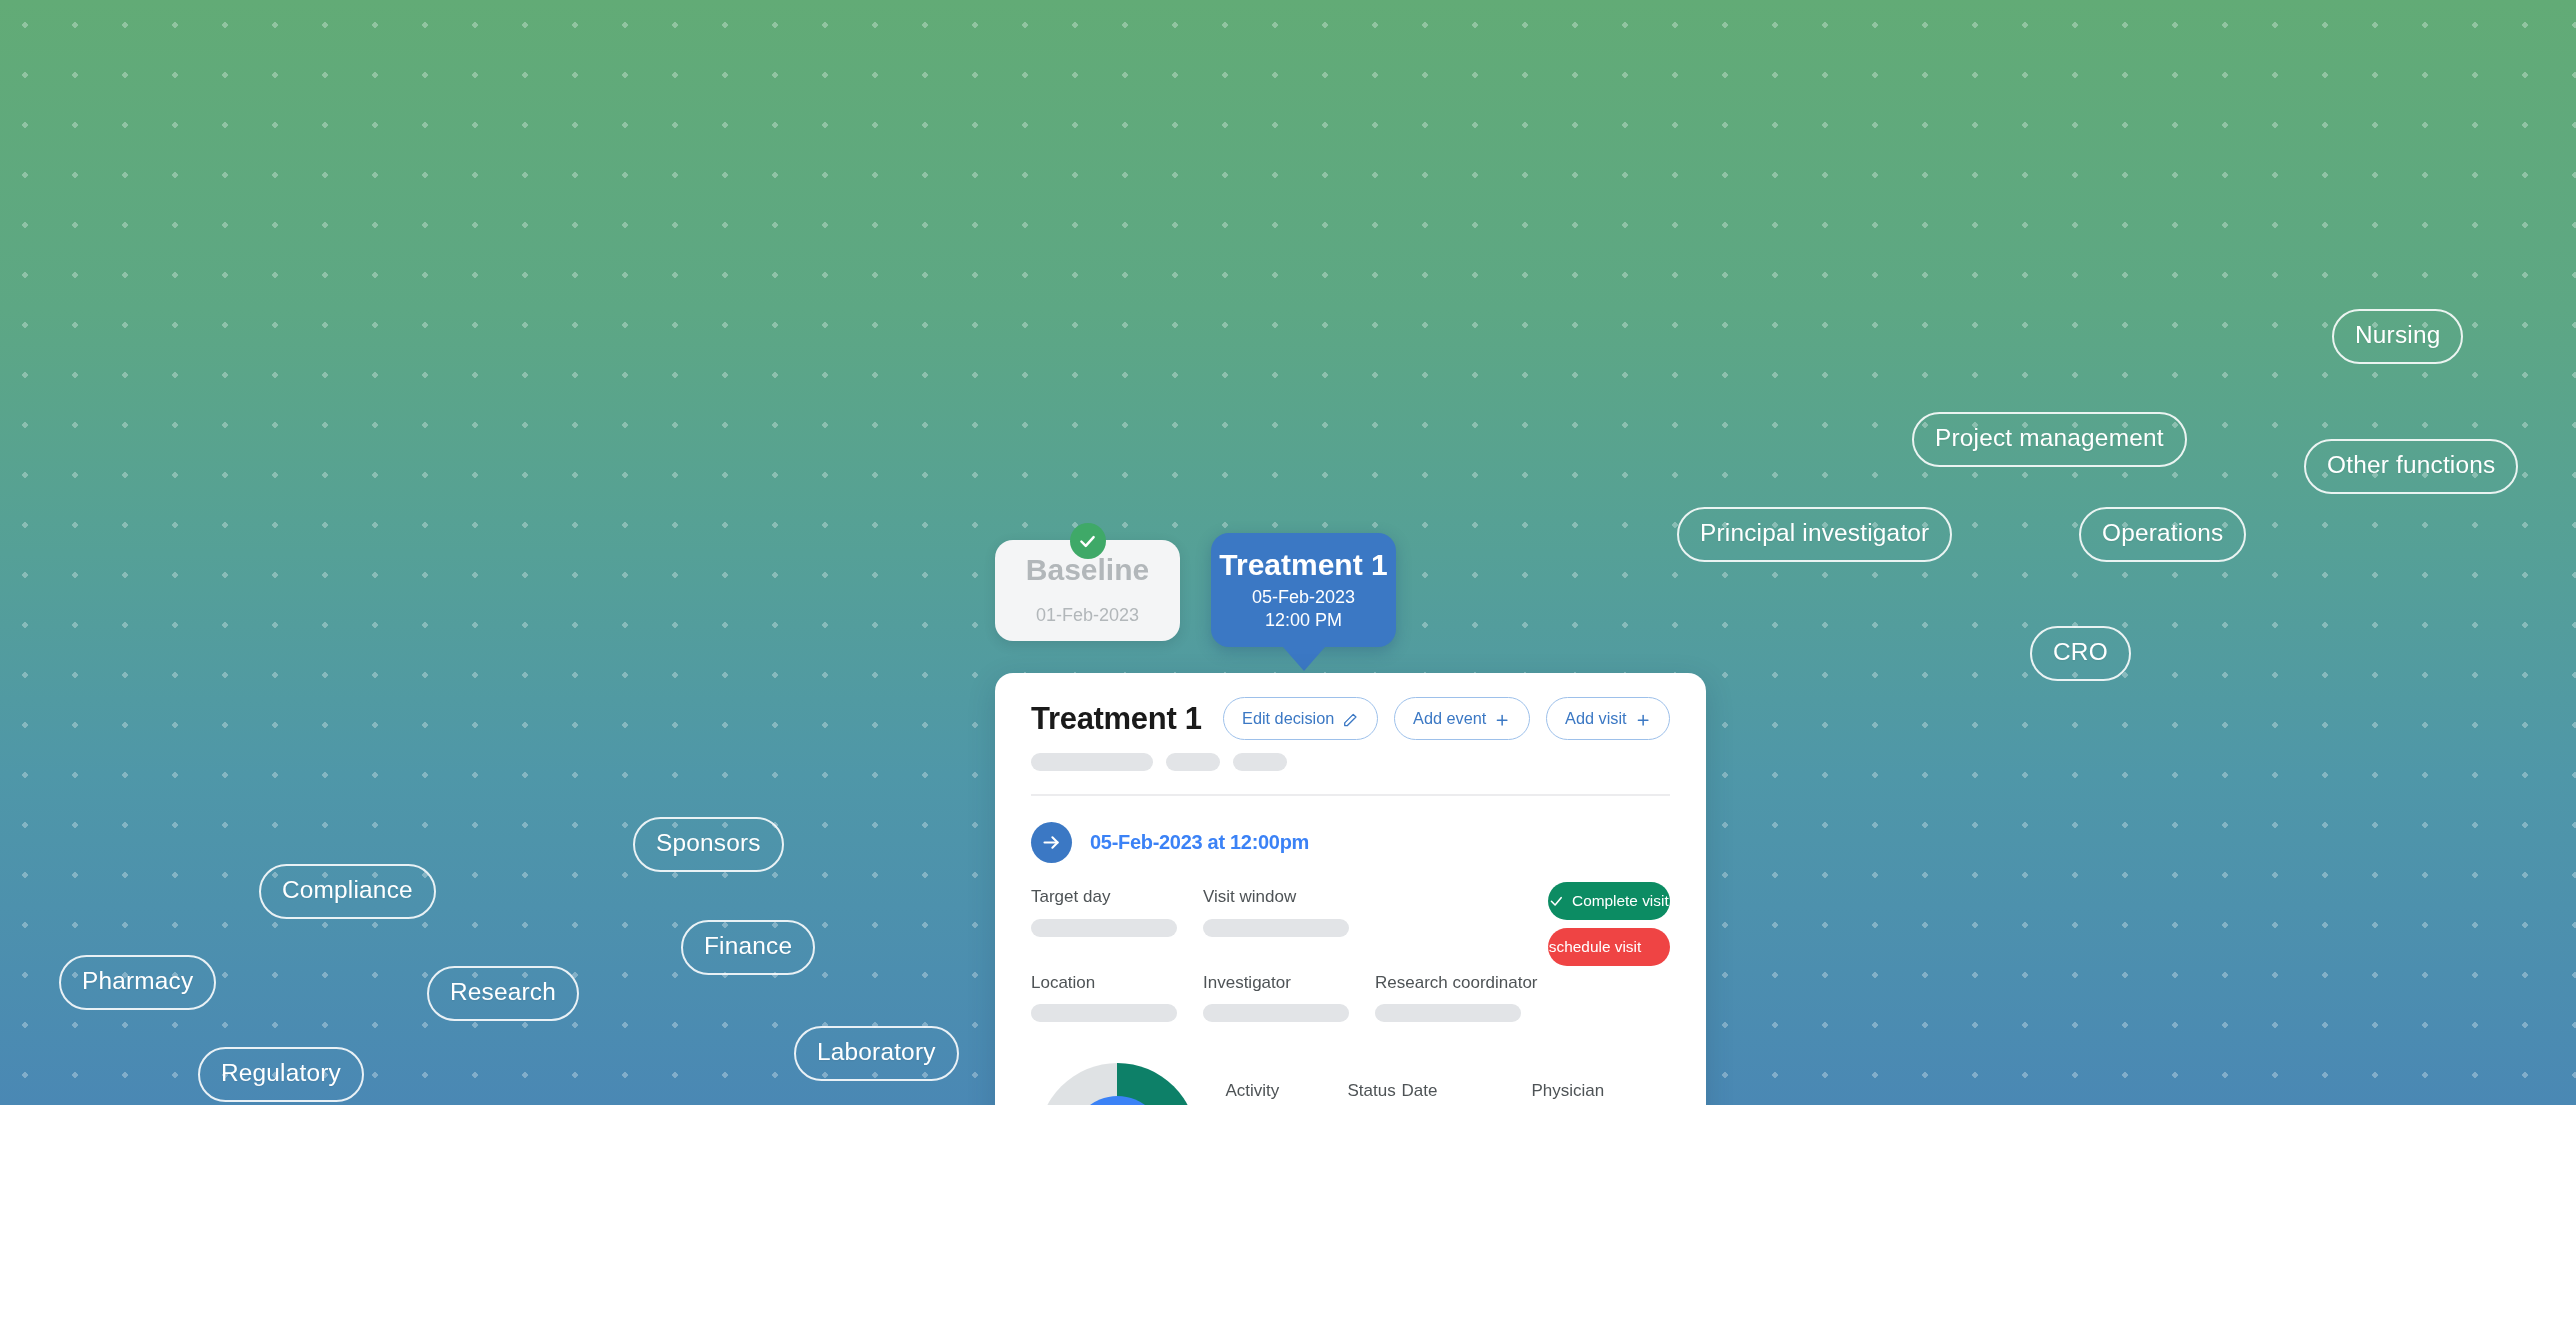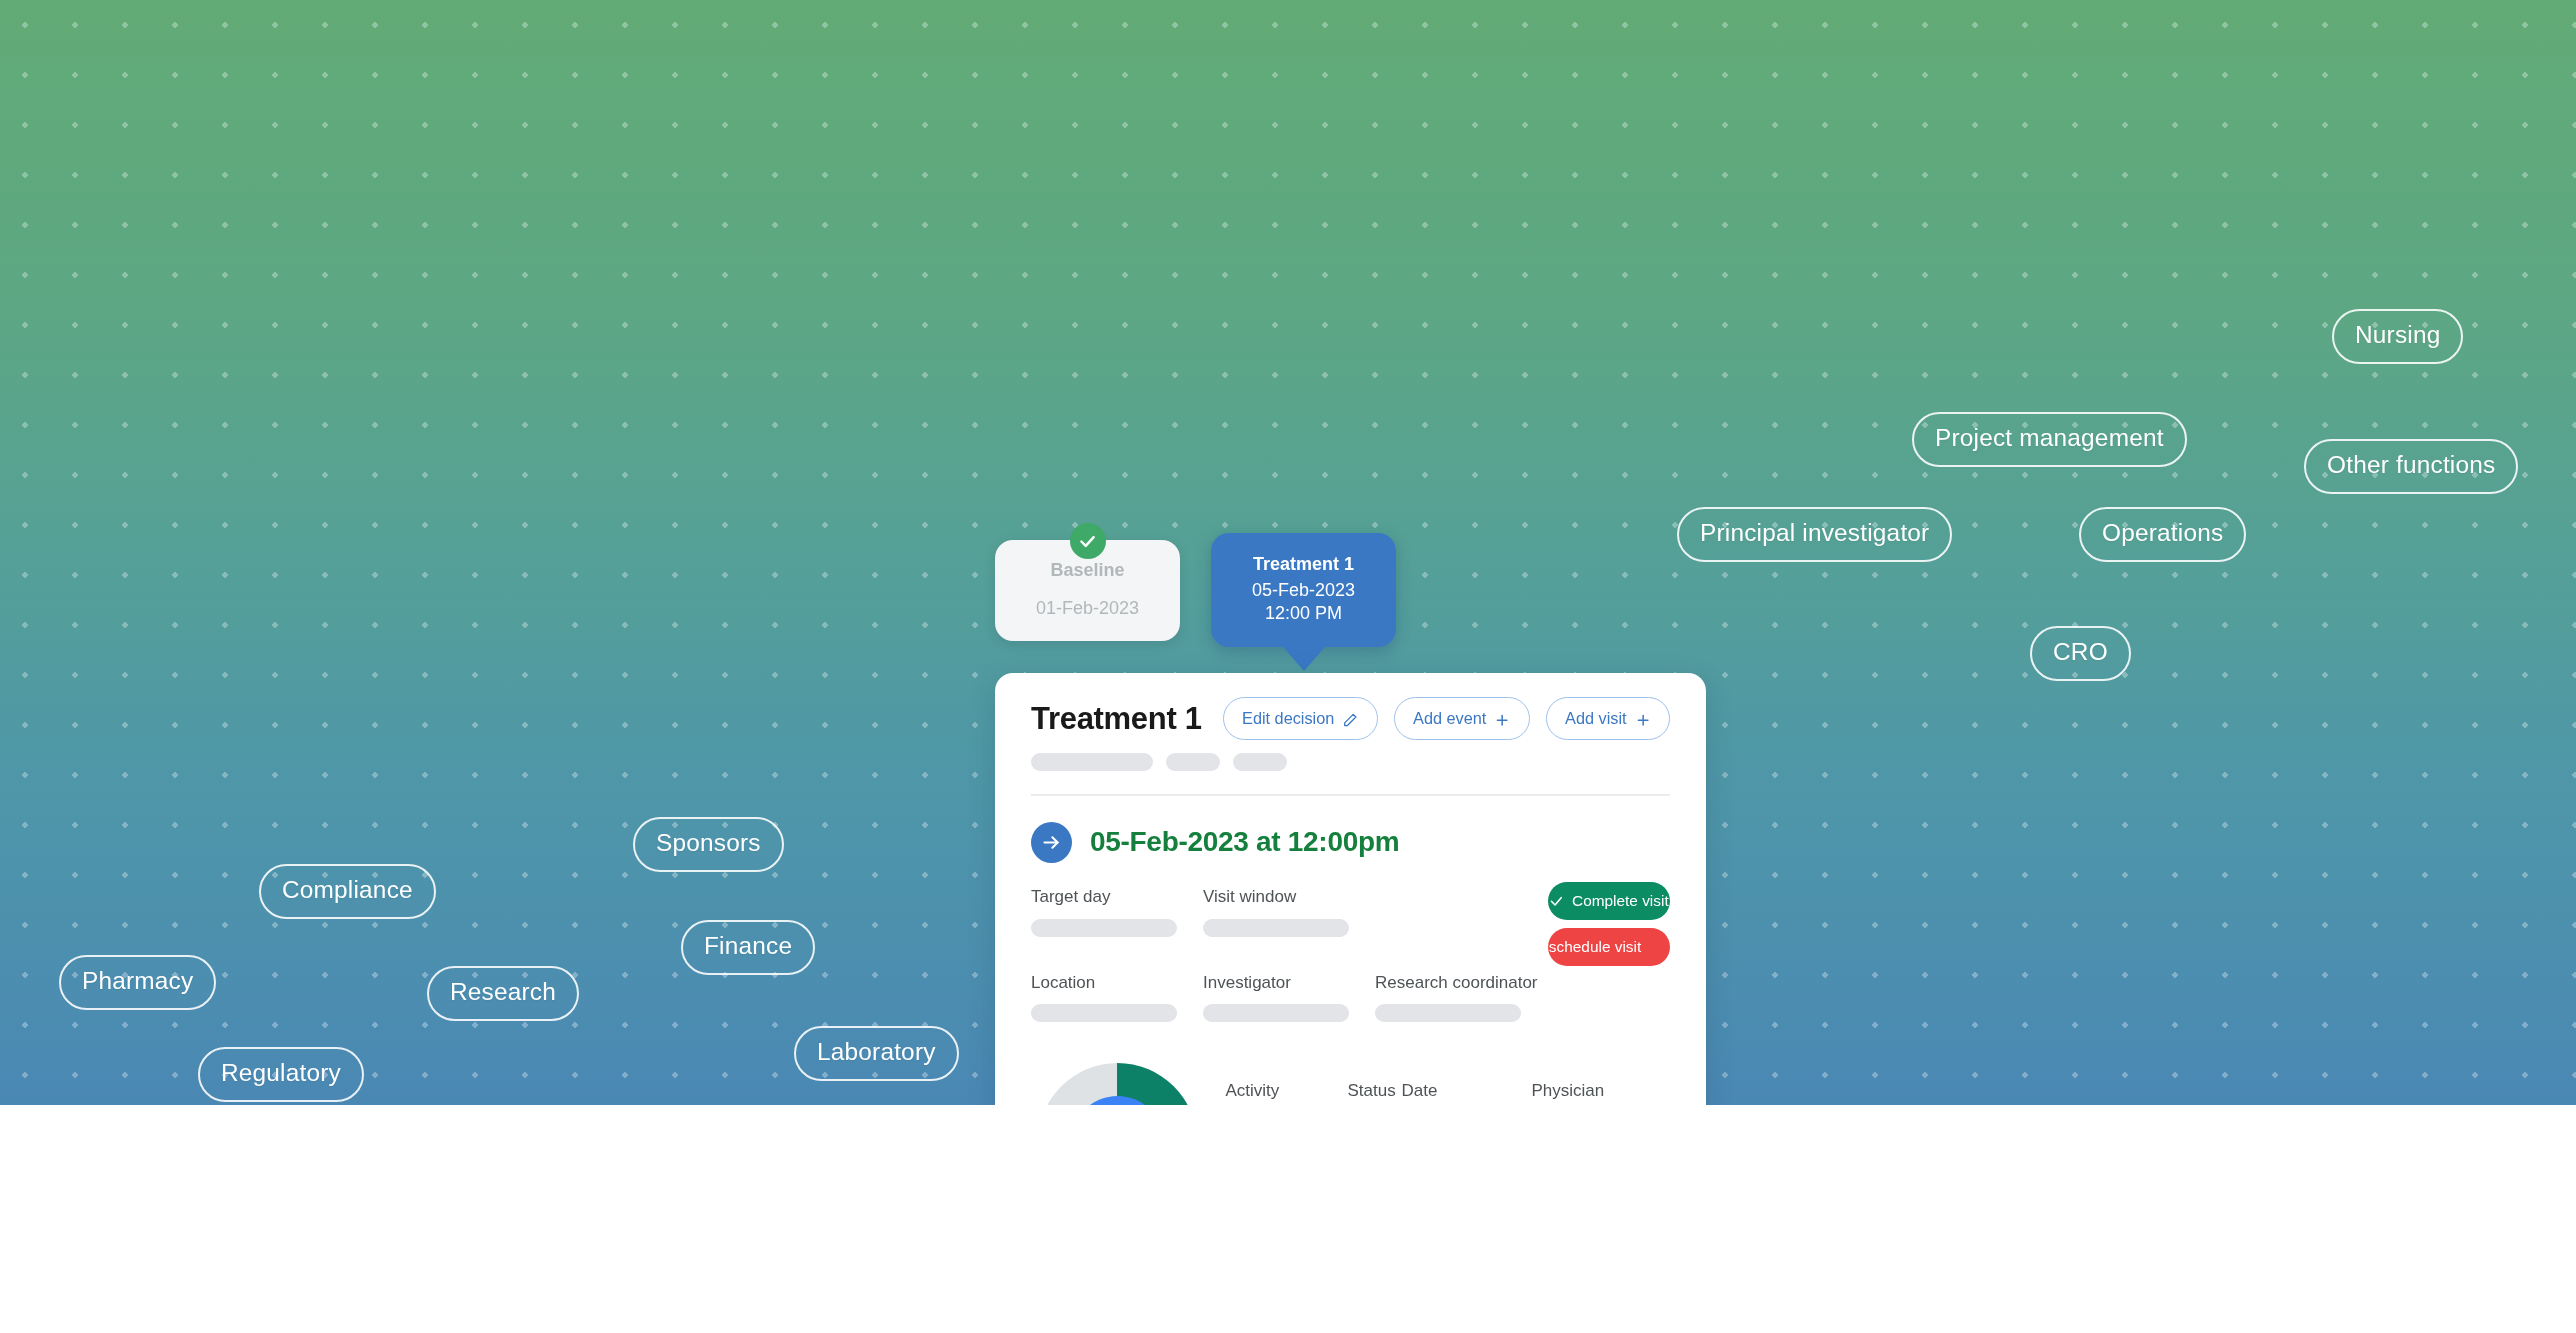--- a/index.html
+++ b/index.html
@@ -73,21 +73,21 @@
     position: absolute;
     bottom: -23.6px;
     left: 50%;
     transform: translateX(-50%);
     width: 0; height: 0;
     border-left: 21px solid transparent;
     border-right: 21px solid transparent;
     border-top: 24.4px solid #3b78c4;
   }
 
-  .tl-name { font-size: 18px; font-weight: 700; line-height: 1.18; }
+  .tl-name { font-size: 30px; font-weight: 700; line-height: 1.18; }
   .tl-date { font-size: 18px; line-height: 1.3; margin-top: 3.3px; }
   .tl-card.inactive .tl-date { margin-top: 16.3px; }
 
   .tl-badge {
     position: absolute;
     top: -16.3px;
     left: 50%;
     transform: translateX(-50%);
     width: 36px; height: 36px;
     border-radius: 50%;
@@ -136,21 +136,21 @@
 
   .visit-row { display: flex; align-items: center; gap: 18px; margin-top: 26px; }
   .arrow-circle {
     width: 41px; height: 41px; border-radius: 50%;
     background: #3b78c4;
     display: flex; align-items: center; justify-content: center;
     flex: none;
     cursor: pointer;
   }
   .arrow-circle svg { width: 21px; height: 21px; }
-  .visit-date { font-size: 28px; font-weight: 700; color: #15803d; letter-spacing: -0.3px; }
+  .visit-date { font-size: 20px; font-weight: 700; color: #3b82f6; letter-spacing: -0.3px; }
 
   .meta-block { position: relative; margin-top: 24.4px; }
   .meta-grid { display: flex; gap: 0; }
   .meta-col { width: 172px; }
   .meta-col.wide { width: 211px; }
   .meta-label { font-size: 17px; color: #4e5356; }
   .meta-bar { display: block; height: 18px; width: 146px; margin-top: 11.4px; }
 
   .visit-actions {
     position: absolute;

